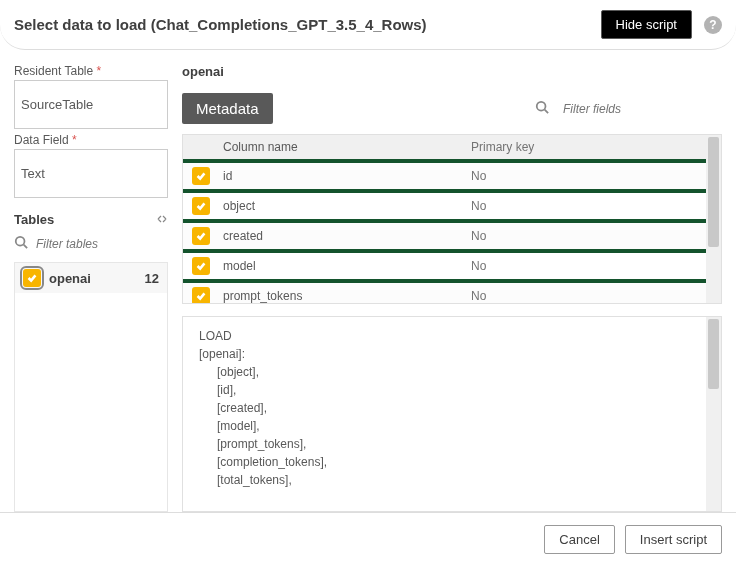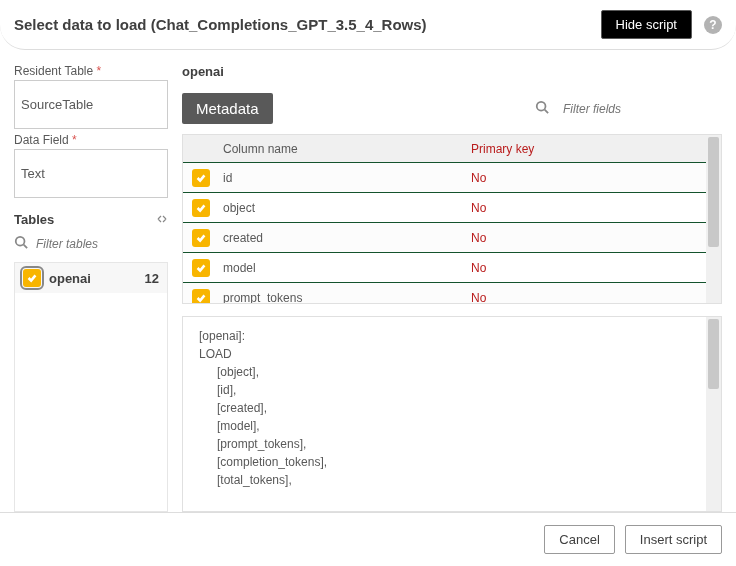--- a/index.html
+++ b/index.html
@@ -170,34 +170,34 @@
   .columns-table {
     border: 1px solid #e0e0e0;
     display: flex;
     flex-direction: column;
     height: 170px;
     position: relative;
   }
   .col-header, .col-row {
     display: flex;
     align-items: center;
-    border-bottom: 1px solid #14532d;
+    border-bottom: 4px solid #14532d;
     font-size: 12px;
   }
   .col-header {
     background: #f0f0f0;
     font-weight: normal;
     color: #595959;
     height: 28px;
   }
   .col-row { height: 30px; }
   .col-row:nth-child(odd) { background: #fcfcfc; }
   .cell-chk { width: 36px; display:flex; justify-content:center; }
   .cell-name { flex: 1; padding-left: 4px; color: #595959; }
-  .cell-pk { width: 250px; color: #b91c1c; padding-right: 20px; }
+  .cell-pk { width: 250px; color: #737373; padding-right: 20px; }
   .col-body {
     overflow-y: auto;
     flex: 1;
   }
   .vscroll {
     position: absolute;
     right: 0; top: 0; bottom: 0;
     width: 15px;
     background: #f0f0f0;
   }
@@ -363,22 +363,22 @@
             <div class="cell-pk">No</div>
           </div>
         </div>
       <div class="vscroll">
         <div class="vscroll-thumb" style="height:110px;"></div>
       </div>
     </div>
 
     <div class="script-box">
       <div id="script-lines">
+          <div class="script-line indent0">LOAD</div>
           <div class="script-line indent0">[openai]:</div>
-          <div class="script-line indent0">LOAD</div>
           <div class="script-line indent1">[object],</div>
           <div class="script-line indent1">[id],</div>
           <div class="script-line indent1">[created],</div>
           <div class="script-line indent1">[model],</div>
           <div class="script-line indent1">[prompt_tokens],</div>
           <div class="script-line indent1">[completion_tokens],</div>
           <div class="script-line indent1">[total_tokens],</div>
         </div>
       <div class="vscroll">
         <div class="vscroll-thumb" style="height:70px;"></div>

